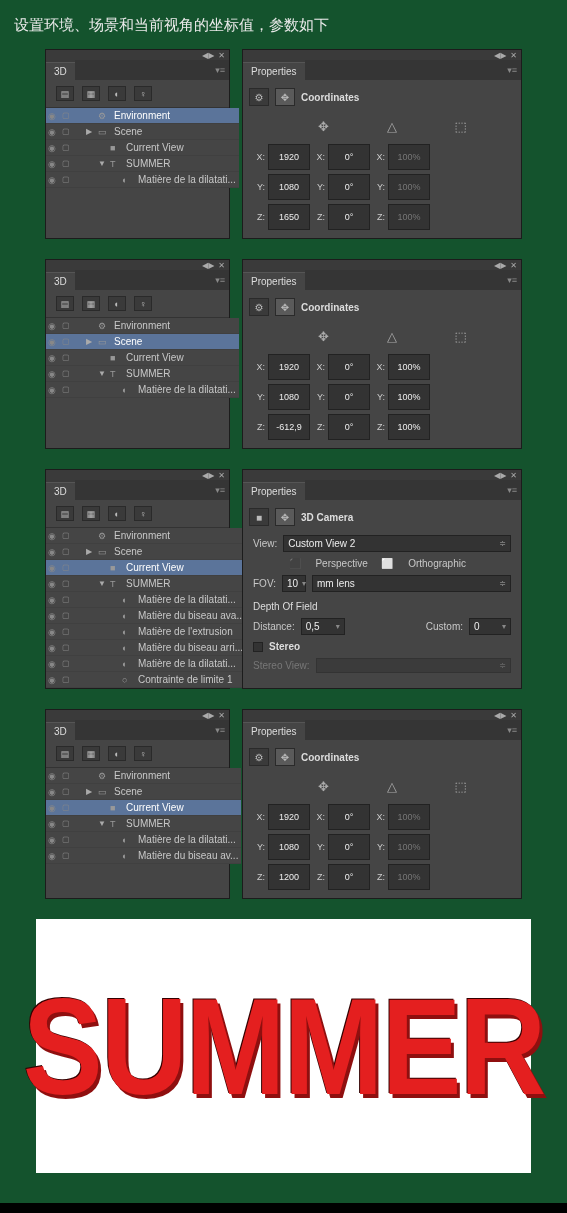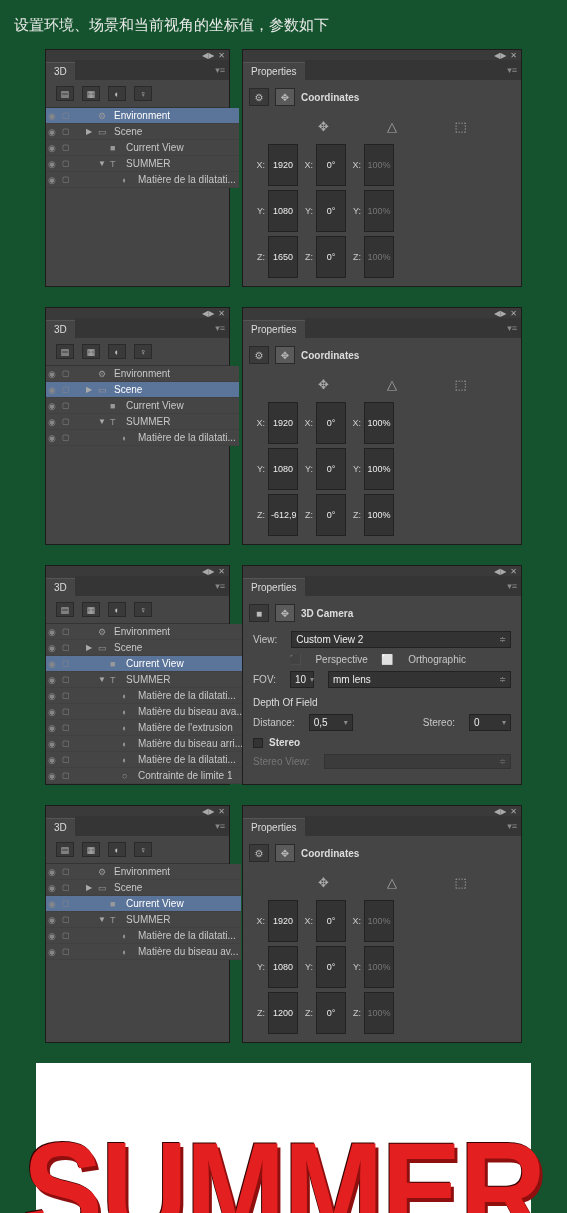--- a/index.html
+++ b/index.html
@@ -32,23 +32,23 @@
   .tree-main { flex: 1; }
   .prop-body { padding: 6px; background: #454545; }
   .mode-row { display: flex; gap: 6px; align-items: center; padding: 2px 0 6px 0; }
   .mbtn { width: 20px; height: 18px; background: #3a3a3a; border: 1px solid #2a2a2a; display:flex; align-items:center; justify-content:center; font-size:10px; color:#bbb;}
   .mbtn.active { background: #5a5a5a; }
   .setname { font-weight: bold; color: #ddd; font-size: 10px; }
   .coord-icons { display: flex; justify-content: space-around; padding: 4px 20px 6px 40px; }
   .cicon { width: 24px; height: 20px; display:flex; align-items:center; justify-content:center; color:#aaa; font-size:13px;}
   .coord-row { display: flex; align-items: center; gap: 3px; padding: 2px 4px; font-size: 9px; }
   .coord-row .lbl { width: 12px; text-align: right; color: #ccc; }
-  .numfield { background: #333; border: 1px solid #222; color: #eee; padding: 15px 2px; width: 30px; font-size: 9px; text-align: center; }
+  .numfield { background: #333; border: 1px solid #222; color: #eee; padding: 7px 2px; width: 42px; font-size: 9px; text-align: center; }
   .numfield.disabled { color: #777; }
-  .sel { background: #333; border: 1px solid #222; color: #eee; padding: 2px 4px; font-size: 10px; display:flex; justify-content:space-between; align-items:center;margin-left:8px;}
+  .sel { background: #333; border: 1px solid #222; color: #eee; padding: 2px 4px; font-size: 10px; display:flex; justify-content:space-between; align-items:center;}
   .sel .arrow { font-size:8px; color:#888; padding-left:4px;}
   .field-row { display: flex; align-items: center; gap: 6px; padding: 3px 4px; font-size: 10px; }
   .chk { width:10px; height:10px; background:#333; border:1px solid #222; }
   .section-title { font-weight:normal; color:#ddd; padding: 6px 4px 3px 4px; font-size:10px;}
   .preview { margin: 10px auto; background: #fff; width: 495px; height: 254px; display:flex; align-items:center; justify-content:center; }
   .preview-text { font-family: Impact, "Arial Black", sans-serif; font-size: 120px; font-stretch: ultra-condensed; letter-spacing:-2px; font-weight: 900; color: #e41f1f; text-shadow: 3px 3px 0 #8f0f0f, -1px -1px 0 #300; transform: scaleY(1.15); }
 </style>
 </head>
 <body>
 
@@ -421,21 +421,21 @@
               </div>
     </div>
     <div class="section-title">Depth Of Field</div>
     <div class="field-row">
       <span>Distance:</span>
       <div class="sel" style="width:44px">
                 <span>0,5</span>
                 <span class="arrow">▾</span>
               </div>
       <span style="flex:1"></span>
-      <span>Stereo:</span>
+      <span>Custom:</span>
       <div class="sel" style="width:42px">
                 <span>0</span>
                 <span class="arrow">▾</span>
               </div>
     </div>
     <div class="field-row">
       <div class="chk"></div>
       <span class="setname">Stereo</span>
     </div>
     <div class="field-row">

